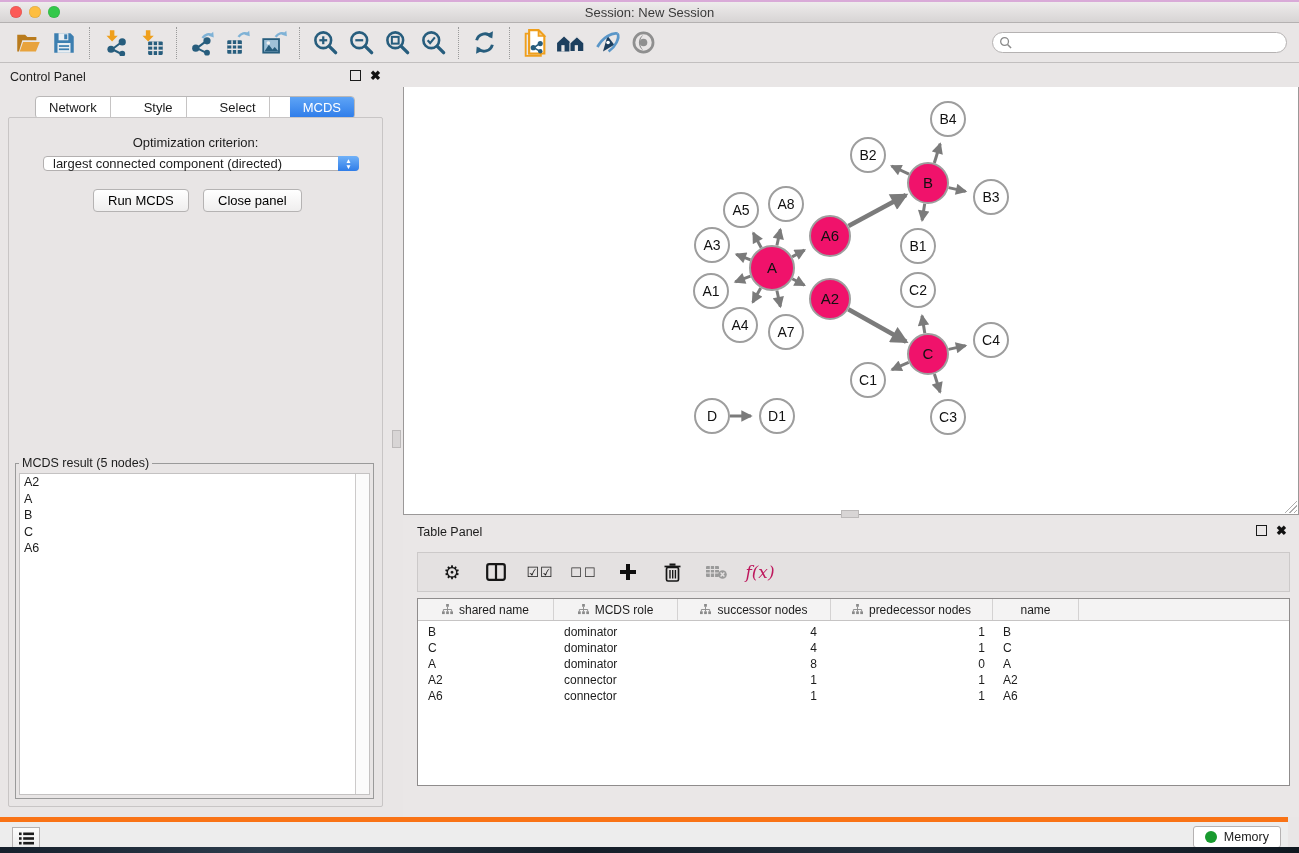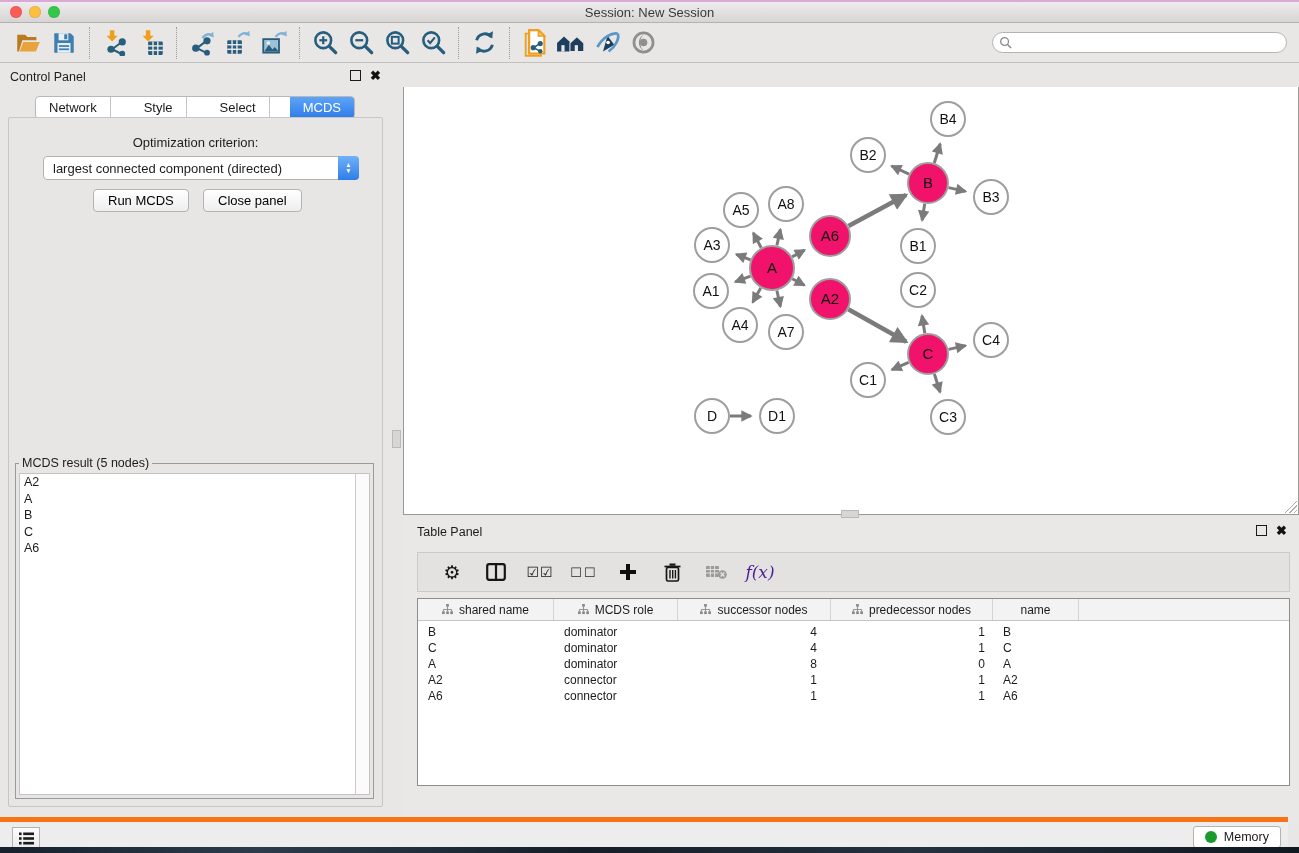--- a/index.html
+++ b/index.html
@@ -34,21 +34,21 @@
   .float-btn{width:9px;height:9px;border:1.6px solid #1a1a1a;background:transparent;}
   .close-btn{font-size:13px;font-weight:bold;color:#111;line-height:11px;}
   .seg{display:inline-flex;border:1px solid #b9b7b7;border-radius:4px;background:#fff;overflow:hidden;gap:20px;}
   .seg-tab{padding:3px 13px;font-size:13px;color:#1a1a1a;border-right:1px solid #c6c4c4;cursor:pointer;white-space:nowrap;}
   .seg-tab:last-child{border-right:none;}
   .seg-tab.active{background:linear-gradient(#5ea4f6,#2e7ce9);color:#fff;}
   .cp-tabs{position:absolute;top:33px;left:50%;transform:translateX(-50%);}
   .cp-inner{position:absolute;left:8px;right:7px;top:54px;bottom:10px;border:1px solid #c8c5c5;
     background:#e8e5e5;border-radius:2px;}
   .opt-label{position:absolute;top:17px;left:0;right:0;text-align:center;font-size:13px;}
-  .dropdown{position:absolute;top:38px;left:34px;width:316px;height:24px;background:#fff;
+  .dropdown{position:absolute;top:38px;left:34px;width:316px;height:15px;background:#fff;
     border:1px solid #b3b0b0;border-radius:4px;display:flex;align-items:center;box-sizing:border-box;cursor:pointer;}
   .dd-value{flex:1;padding-left:9px;font-size:13px;white-space:nowrap;overflow:hidden;}
   .dd-stepper{width:21px;align-self:stretch;margin:-1px -1px -1px 0;border-radius:0 4px 4px 0;
     background:linear-gradient(#70b1f8,#2f7de8);display:flex;flex-direction:column;
     align-items:center;justify-content:center;color:#fff;font-size:6.5px;line-height:6px;}
   .btn{background:linear-gradient(#ffffff,#efeeee);border:1px solid #b5b3b3;border-radius:4px;
     font-size:13px;padding:3px 14px;font-family:inherit;cursor:pointer;}
   .run-btn{position:absolute;top:71px;left:84px;}
   .close-panel-btn{position:absolute;top:71px;left:194px;}
   .mcds-fieldset{position:absolute;left:6px;right:8px;top:338px;bottom:7px;border:1px solid #9a9a9a;
@@ -72,21 +72,21 @@
   
   .table-panel{position:absolute;left:403px;top:455px;right:0;bottom:0;background:#eae7e7;}
   .tp-title{position:absolute;left:14px;top:7px;font-size:12.5px;}
   .tp-btns{right:12px;top:7px;}
   .tp-toolbar{position:absolute;left:14px;right:9px;top:34px;height:40px;background:#e4e1e1;
     border:1px solid #ccc9c9;box-sizing:border-box;display:flex;align-items:center;padding-left:12px;gap:0;}
   .tp-tool{width:44px;display:flex;align-items:center;justify-content:center;cursor:pointer;}
   .glyph{font-size:19px;color:#161616;}
   .check-pair{font-size:14px;letter-spacing:1px;color:#161616;}
   .uncheck-pair{font-size:13px;letter-spacing:2px;color:#2a2a2a;}
-  .fx{font-family:"DejaVu Serif",serif;font-style:italic;font-size:17px;color:#4c1d95;}
+  .fx{font-family:"DejaVu Serif",serif;font-style:italic;font-size:17px;color:#be185d;}
   .tp-table{position:absolute;left:14px;right:9px;top:80px;height:188px;background:#fff;
     border:1px solid #8f8c8c;box-sizing:border-box;overflow:hidden;}
   .th-row{display:flex;height:21px;background:#f4f3f3;border-bottom:1px solid #c6c4c4;
     font-size:12px;align-items:stretch;}
   .th-cell{display:flex;align-items:center;justify-content:center;gap:6px;
     border-right:1px solid #d4d2d2;box-sizing:border-box;cursor:pointer;}
   .th-cell.filler{border-right:none;flex:1;}
   .td-row{display:flex;height:16px;font-size:12px;align-items:center;cursor:default;}
   .td-cell{box-sizing:border-box;white-space:nowrap;overflow:hidden;}
   .tbody{padding-top:3px;}

